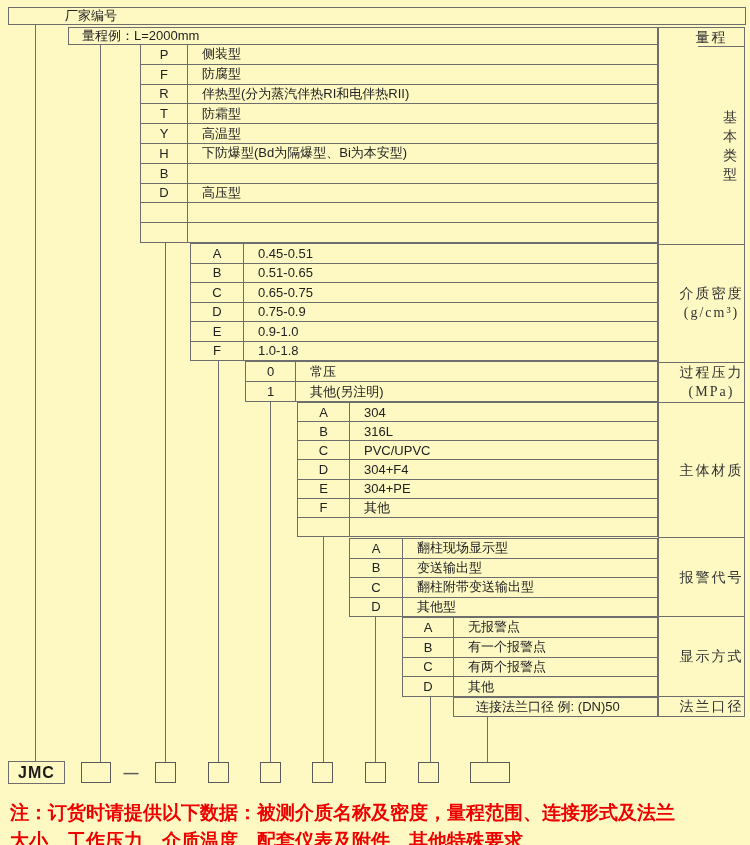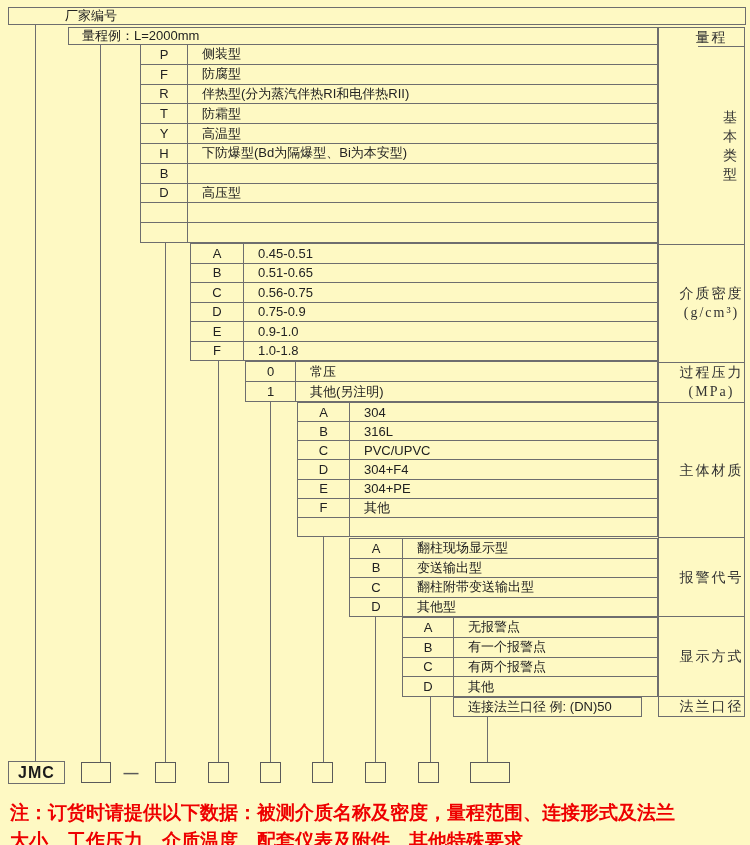--- a/index.html
+++ b/index.html
@@ -26,21 +26,21 @@
   #sec-density {left:190px;top:243px;width:468px;height:118px;}
   #sec-density .code{width:53px;}
   #sec-pressure{left:245px;top:361px;width:413px;height:41px;}
   #sec-pressure .code{width:50px;}
   #sec-material{left:297px;top:402px;width:361px;height:135px;}
   #sec-material .code{width:52px;}
   #sec-display {left:349px;top:538px;width:309px;height:79px;}
   #sec-display .code{width:53px;}
   #sec-alarm   {left:402px;top:617px;width:256px;height:80px;}
   #sec-alarm .code{width:51px;}
-  #sec-flange  {left:453px;top:697px;width:189px;height:20px;}
+  #sec-flange  {left:453px;top:697px;width:205px;height:20px;padding-left:8px;}
   
   #label-col{left:658px;top:27px;width:87px;height:690px;display:flex;flex-direction:column;
     font-family:"Liberation Serif","DejaVu Serif",serif;font-size:14px;color:#333;}
   #label-col .seg{display:flex;flex-direction:column;align-items:center;justify-content:center;
     border-top:1px solid #6e6e6e;box-sizing:border-box;letter-spacing:2px;text-align:center;line-height:19px;padding-left:20px;}
   #label-col .seg:first-child{border-top:none;}
   .seg-h17{height:18px;} .seg-h199{height:199px;margin-left:39px;} .seg-h118{height:118px;} .seg-h41{height:41px;}
   .seg-h135{height:135px;} .seg-h80{height:80px;} .seg-h20{height:20px;}
   
   .vline{position:absolute;width:1px;background:#6e6e6e;}
@@ -113,21 +113,21 @@
     <div class="row">
         <span class="code">A</span>
         <span class="val">0.45-0.51</span>
       </div>
     <div class="row">
         <span class="code">B</span>
         <span class="val">0.51-0.65</span>
       </div>
     <div class="row">
         <span class="code">C</span>
-        <span class="val">0.56-0.75</span>
+        <span class="val">0.65-0.75</span>
       </div>
     <div class="row">
         <span class="code">D</span>
         <span class="val">0.75-0.9</span>
       </div>
     <div class="row">
         <span class="code">E</span>
         <span class="val">0.9-1.0</span>
       </div>
     <div class="row">

